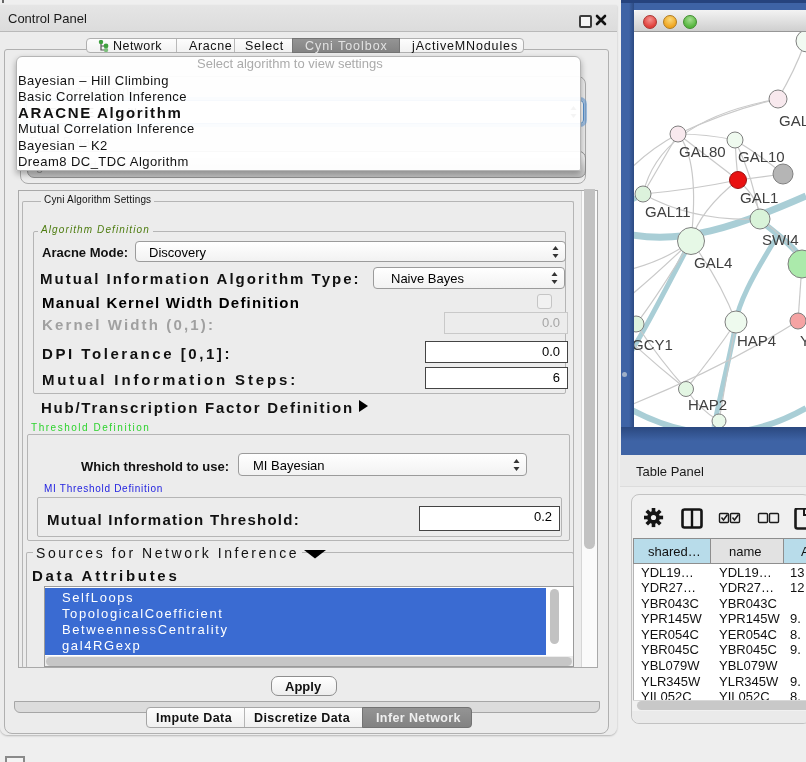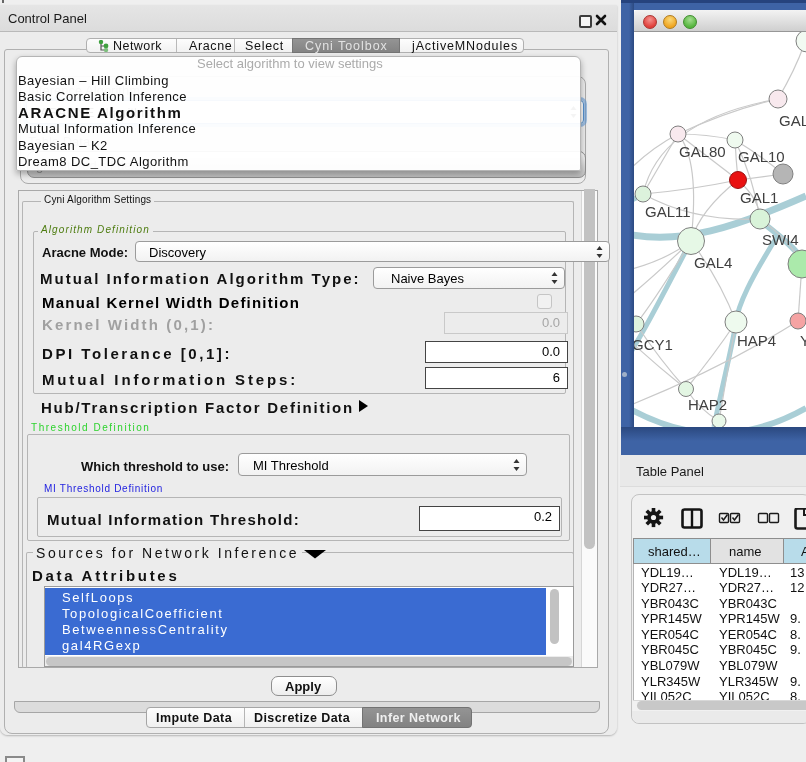--- a/index.html
+++ b/index.html
@@ -69,21 +69,21 @@
 <div class="a" style="left:581px;top:191px;width:16px;height:476px;background:#fafafa;border-left:1px solid #d6d6d6;box-sizing:border-box;"></div>
 <div class="a" style="left:583.5px;top:189px;width:11px;height:360px;background:#c2c2c2;border-radius:0 0 6px 6px;"></div>
 
 <div class="grp" style="left:22px;top:201px;width:552px;height:467px;border-bottom:none;"></div>
 <div class="gl" style="left:41px;top:194px;color:#111;letter-spacing:0.17px;">Cyni Algorithm Settings</div>
 
 <div class="grp" style="left:33px;top:231px;width:533px;height:163px;"></div>
 <div class="gl" style="left:38px;top:224px;color:#4d7c0f;letter-spacing:1.11px;font-style:italic;">Algorithm Definition</div>
 
 <div class="lbl b" style="left:42px;top:245px;">Aracne Mode:</div>
-<div class="combo" style="left:135px;top:241px;width:475px;height:21px;">
+<div class="combo" style="left:135px;top:241px;width:431px;height:21px;">
     <span class="tx">Discovery</span>
 <svg class="arr" viewBox="0 0 7 12">
       <path d="M3.5 0 L6.5 4 L0.5 4 Z" fill="#333"></path>
       <path d="M3.5 12 L6.5 8 L0.5 8 Z" fill="#333"></path>
     </svg>
   </div>
 
 <div class="lbl b" style="left:40px;top:270px;font-size:15px;letter-spacing:2px;">Mutual Information Algorithm Type:</div>
 <div class="combo" style="left:373px;top:267px;width:192px;height:22px;padding-left:36px;">
     <span class="tx" style="left:17px;">Naive Bayes</span>
@@ -108,21 +108,21 @@
 <div class="lbl b" style="left:41px;top:399px;font-size:15px;letter-spacing:1.75px;">Hub/Transcription Factor Definition</div>
 <svg class="a" style="left:357px;top:399px;" width="12" height="14" viewBox="0 0 12 14">
     <path d="M2 1 L11 7 L2 13 Z" fill="#000"></path>
   </svg>
 
 <div class="grp" style="left:27px;top:434px;width:543px;height:107px;"></div>
 <div class="gl" style="left:28px;top:422px;color:#2ed32e;letter-spacing:1.52px;">Threshold Definition</div>
 
 <div class="lbl b" style="left:81px;top:459px;">Which threshold to use:</div>
 <div class="combo" style="left:238px;top:453px;width:289px;height:23px;">
-    <span class="tx" style="left:14px;">MI Threshold</span>
+    <span class="tx" style="left:14px;">MI Bayesian</span>
 <svg class="arr" viewBox="0 0 7 12">
       <path d="M3.5 0 L6.5 4 L0.5 4 Z" fill="#333"></path>
       <path d="M3.5 12 L6.5 8 L0.5 8 Z" fill="#333"></path>
     </svg>
   </div>
 
 <div class="grp" style="left:37px;top:497px;width:525px;height:40px;"></div>
 <div class="gl" style="left:41px;top:483px;color:#2323e0;letter-spacing:0.71px;">MI Threshold Definition</div>
 <div class="lbl b" style="left:47px;top:511px;font-size:15px;letter-spacing:1.25px;">Mutual Information Threshold:</div>
 <div class="fld" style="left:419px;top:506px;width:141px;height:25px;">0.2</div>
@@ -155,21 +155,21 @@
 <div class="a" style="left:244px;top:708px;width:1px;height:19px;background:#b5b5b5;"></div>
 <div class="lbl" style="left:156px;top:711px;font-size:12.5px;font-weight:600;letter-spacing:0.41px;">Impute Data</div>
 <div class="lbl" style="left:254px;top:711px;font-size:12.5px;font-weight:600;letter-spacing:0.43px;">Discretize Data</div>
 <div class="lbl" style="left:376px;top:711px;font-size:12.5px;font-weight:600;color:#efefef;letter-spacing:0.39px;">Infer Network</div>
 
 <div class="a" style="left:16px;top:56px;width:565px;height:115px;background:rgba(255,255,255,0.95);border:1px solid #b5b5b5;border-radius:6px 6px 2px 2px;box-sizing:border-box;box-shadow:0 3px 6px rgba(0,0,0,0.32);"></div>
 <div class="lbl" style="left:197px;top:56px;color:#ababab;">Select algorithm to view settings</div>
 <div class="lbl" style="left:18px;top:73px;;letter-spacing:0.45px;">Bayesian – Hill Climbing</div>
 <div class="lbl" style="left:18px;top:89px;;letter-spacing:0.45px;">Basic Correlation Inference</div>
 <div class="lbl b" style="left:18px;top:104px;font-size:15px;letter-spacing:1.61px;">ARACNE Algorithm</div>
-<div class="lbl" style="left:18px;top:121px;;letter-spacing:0.45px;">Mutual Information Inference</div>
+<div class="lbl" style="left:18px;top:121px;;letter-spacing:0.45px;">Mutual Correlation Inference</div>
 <div class="lbl" style="left:18px;top:138px;;letter-spacing:0.45px;">Bayesian – K2</div>
 <div class="lbl" style="left:18px;top:154px;;letter-spacing:0.45px;">Dream8 DC_TDC Algorithm</div>
 
 <div class="a" style="left:621px;top:0;width:185px;height:455px;background:#3e63a5;"></div>
 <div class="a" style="left:629px;top:0;width:5px;height:427px;background:linear-gradient(to right,rgba(20,40,80,0),rgba(20,40,80,0.42));"></div>
 <div class="a" style="left:621px;top:427px;width:185px;height:14px;background:linear-gradient(rgba(15,35,75,0.42),rgba(15,35,75,0));"></div>
 <div class="a" style="left:621px;top:0;width:185px;height:3px;background:#26437d;"></div>
 <div class="a" style="left:622px;top:372px;width:5px;height:5px;border-radius:50%;background:#9fb0c8;"></div>
 
 <div class="a" style="left:634px;top:10px;width:173px;height:417px;background:#fff;"></div>

